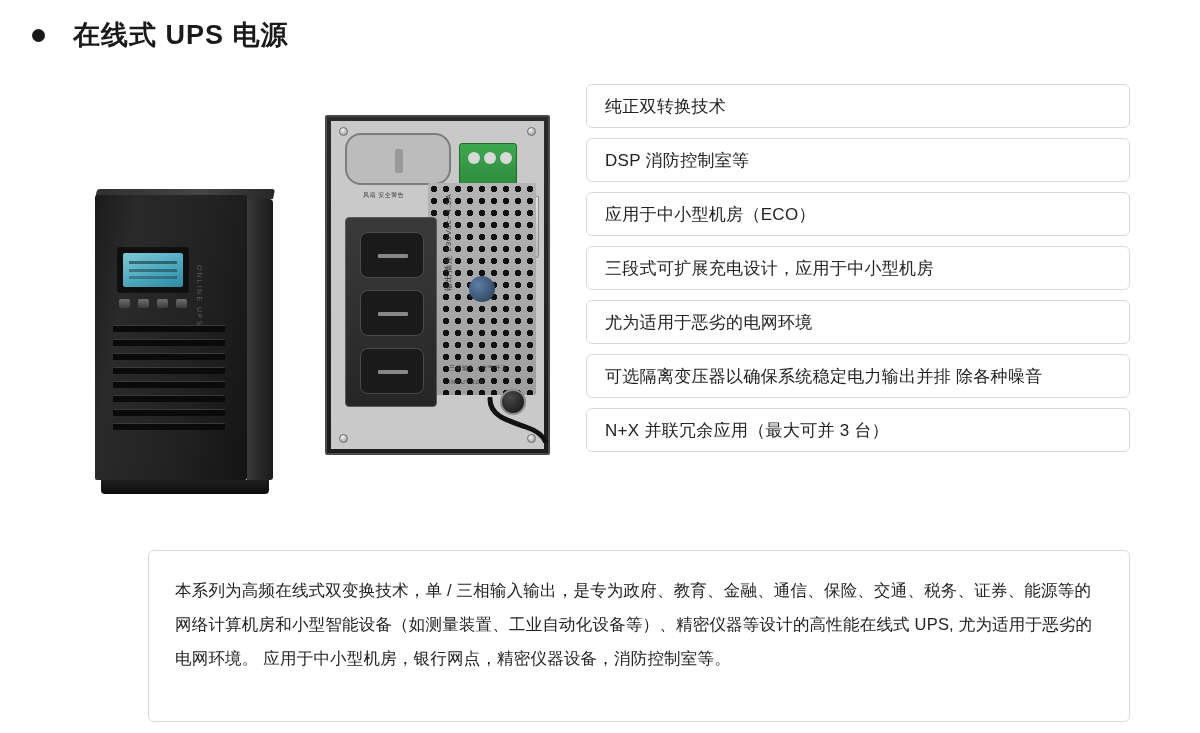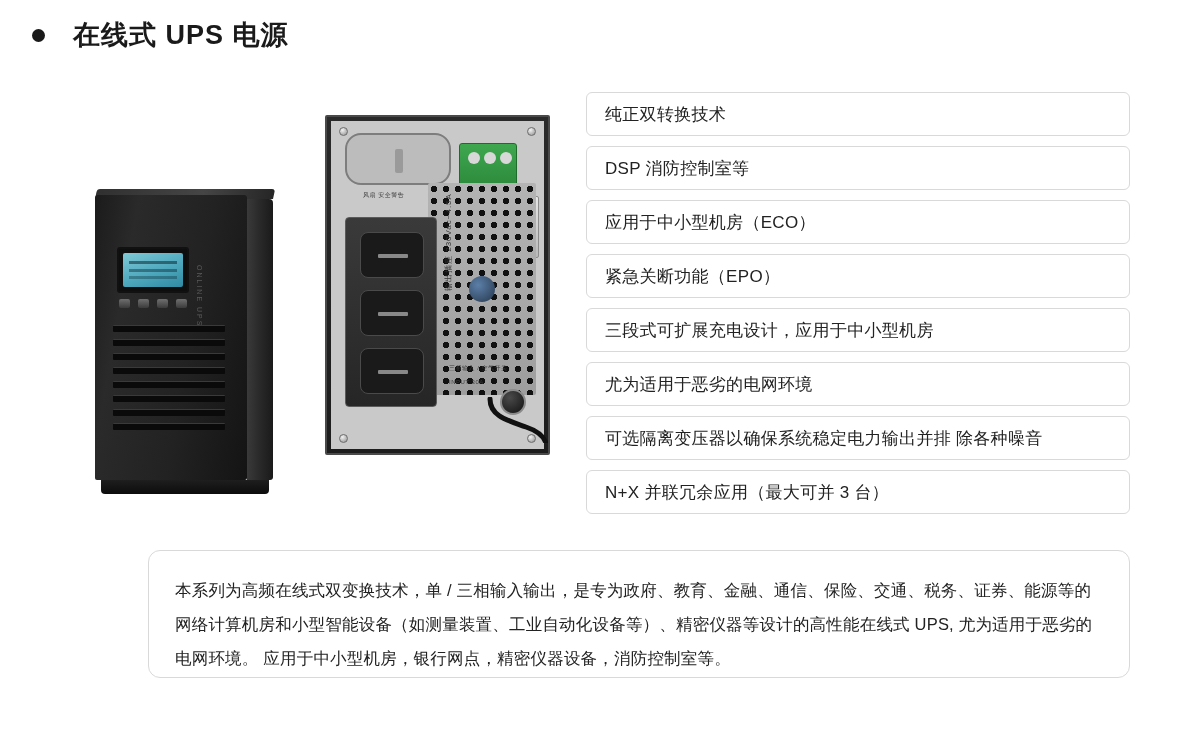--- a/index.html
+++ b/index.html
@@ -330,21 +330,21 @@
     font-size: 6px;
     color: #3a3a3a;
     letter-spacing: .5px;
     white-space: nowrap;
   }
 
   
   .features {
     position: absolute;
     left: 586px;
-    top: 92px;
+    top: 84px;
     width: 544px;
   }
   .feature-item {
     height: 44px;
     border: 1px solid #d9d9d9;
     border-radius: 6px;
     background: #ffffff;
     display: flex;
     align-items: center;
     padding: 0 18px;
@@ -353,23 +353,23 @@
     color: #222;
     letter-spacing: .3px;
   }
 
   
   .desc-box {
     position: absolute;
     left: 148px;
     top: 550px;
     width: 982px;
-    height: 128px;
+    height: 172px;
     border: 1px solid #d9d9d9;
-    border-radius: 12px;
+    border-radius: 6px;
     background: #fff;
     padding: 22px 26px;
   }
   .desc-box p {
     margin: 0;
     font-size: 16.5px;
     line-height: 34px;
     color: #222;
     letter-spacing: .2px;
   }
@@ -465,23 +465,20 @@
     <div class="feature-item">
         <span>纯正双转换技术</span>
       </div>
     <div class="feature-item">
         <span>DSP 消防控制室等</span>
       </div>
     <div class="feature-item">
         <span>应用于中小型机房（ECO）</span>
       </div>
     <div class="feature-item">
-        <span>紧急关断功能（EPO）</span>
-      </div>
-    <div class="feature-item">
         <span>三段式可扩展充电设计，应用于中小型机房</span>
       </div>
     <div class="feature-item">
         <span>尤为适用于恶劣的电网环境</span>
       </div>
     <div class="feature-item">
         <span>可选隔离变压器以确保系统稳定电力输出并排 除各种噪音</span>
       </div>
     <div class="feature-item">
         <span>N+X 并联冗余应用（最大可并 3 台）</span>

